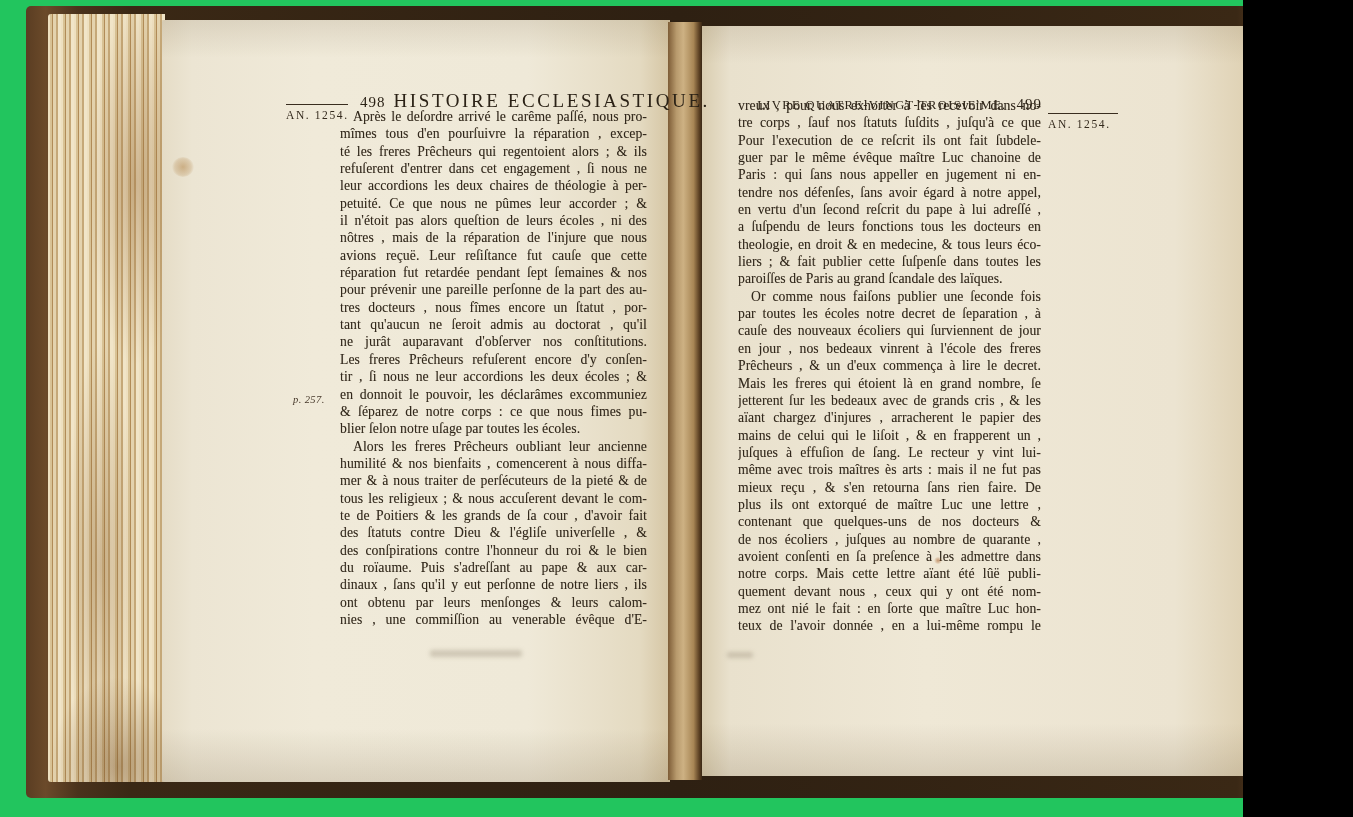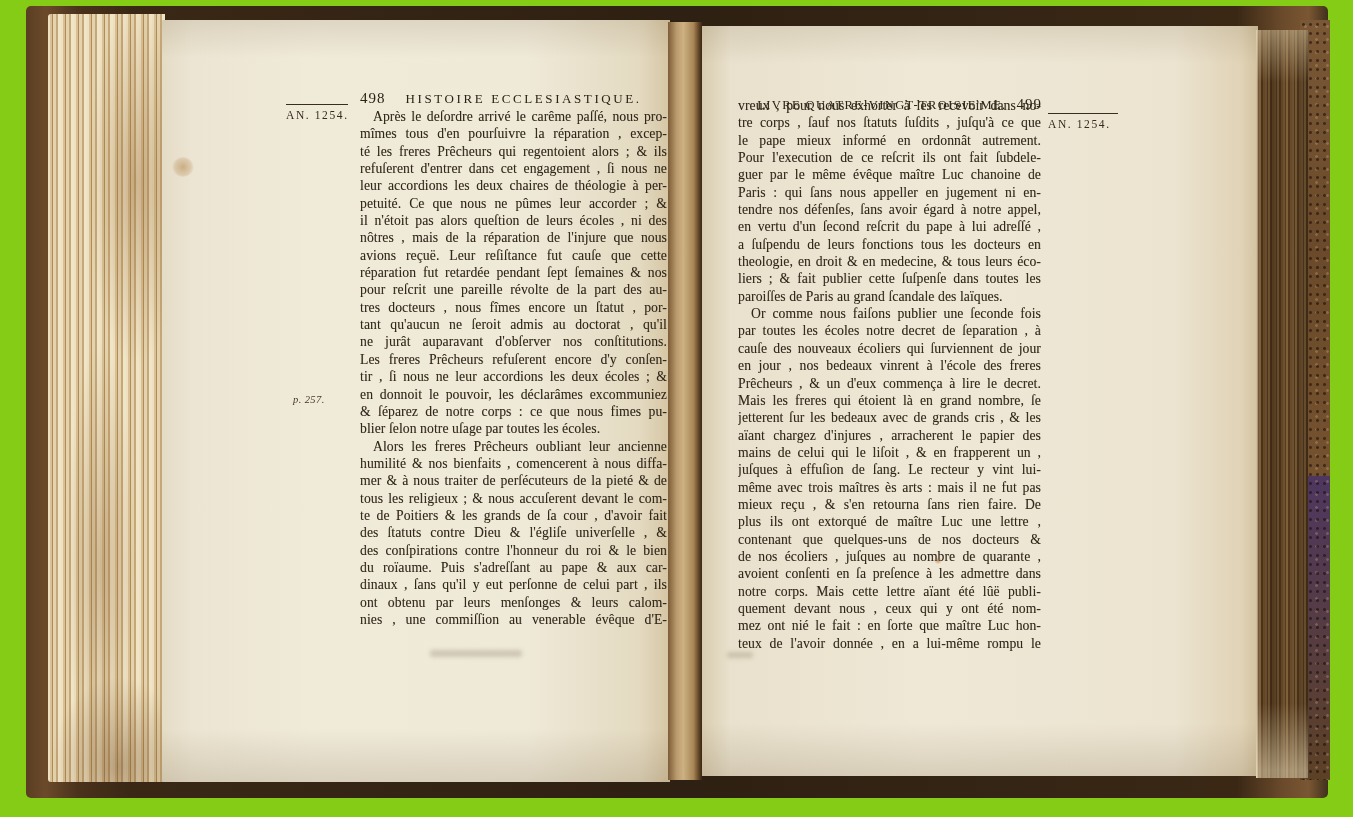--- a/index.html
+++ b/index.html
@@ -1,17 +1,17 @@
 <!DOCTYPE html>
 <html><head>
 <meta charset="utf-8">
 <style>
   html,body{margin:0;padding:0;background:#000;}
   .stage{
-    position:relative;width:1353px;height:817px;background:#84cc16;overflow:hidden;
+    position:relative;width:1243px;height:817px;background:#22c55e;overflow:hidden;
     font-family:"Liberation Serif","DejaVu Serif",serif;
   }
   
   .leather{
     position:absolute;left:26px;top:6px;width:1302px;height:792px;border-radius:5px;
     background:linear-gradient(90deg,#5a3d22 0,#6b4a2a 1.5%,#4a321c 4%,#3a2815 8%,#2e2012 50%,#3a2815 93%,#6a4a2b 96.5%,#7a5733 98.5%,#40301c 100%);
   }
   .leather-speckle{
     position:absolute;left:1300px;top:20px;width:30px;height:760px;
     background-color:#6e4d2d;
@@ -58,24 +58,24 @@
   }
   
   .ink{color:#2f261b;}
   .header-row{
     position:absolute;display:flex;align-items:baseline;white-space:nowrap;
     color:#2b2216;
   }
   .hdr-left{left:360px;top:90px;width:307px;}
   .hdr-right{left:738px;top:96px;width:304px;justify-content:flex-end;}
   .pageno{font-size:15px;letter-spacing:1px;}
-  .runtitle{font-size:13px;letter-spacing:2.6px;margin-left:20px;}
+  .runtitle{font-size:19px;letter-spacing:2.6px;margin-left:8px;}
   .hdr-right .runtitle{margin-left:0;margin-right:10px;letter-spacing:1.4px;font-size:12.5px;}
   .textcol{position:absolute;width:307px;color:#30271b;}
-  .col-left{left:360px;top:108px;}
+  .col-left{left:340px;top:108px;}
   .col-right{left:738px;top:97px;width:303px;}
   .line{
     height:17.35px;line-height:17.35px;font-size:13.6px;overflow:hidden;
     text-align:justify;text-align-last:justify;letter-spacing:.1px;
     text-shadow:.3px .3px 0 rgba(62,48,28,.30);
   }
   .line.indent{text-indent:13px;}
   .line.parend{text-align-last:left;}
   .margin-note{position:absolute;color:#342a1d;}
   .m-rule{height:0;border-top:1.8px solid #392d1f;margin-bottom:4px;}
@@ -124,54 +124,53 @@
       <div class="line indent">Après le deſordre arrivé le carême paſſé, nous pro-</div>
       <div class="line">mîmes tous d'en pourſuivre la réparation , excep-</div>
       <div class="line">té les freres Prêcheurs qui regentoient alors ; &amp; ils</div>
       <div class="line">refuſerent d'entrer dans cet engagement , ſi nous ne</div>
       <div class="line">leur accordions les deux chaires de théologie à per-</div>
       <div class="line">petuité.  Ce que nous ne pûmes leur accorder ; &amp;</div>
       <div class="line">il n'étoit pas alors queſtion de leurs écoles , ni des</div>
       <div class="line">nôtres , mais de la réparation de l'injure que nous</div>
       <div class="line">avions reçuë.  Leur reſiſtance fut cauſe que cette</div>
       <div class="line">réparation fut retardée pendant ſept ſemaines &amp; nos</div>
-      <div class="line">pour reſcrit une pareille révolte de la part des au-</div>
+      <div class="line">pour prévenir une pareille perſonne de la part des au-</div>
       <div class="line">tres docteurs , nous fîmes encore un ſtatut , por-</div>
       <div class="line">tant qu'aucun ne ſeroit admis au doctorat , qu'il</div>
       <div class="line">ne jurât auparavant d'obſerver nos conſtitutions.</div>
       <div class="line">Les freres Prêcheurs refuſerent encore d'y conſen-</div>
       <div class="line">tir , ſi nous ne leur accordions les deux écoles ; &amp;</div>
       <div class="line">en donnoit le pouvoir, les déclarâmes excommuniez</div>
       <div class="line">&amp; ſéparez de notre corps : ce que  nous fimes pu-</div>
       <div class="line parend">blier ſelon notre uſage par toutes les écoles.</div>
       <div class="line indent">Alors les freres Prêcheurs oubliant leur ancienne</div>
       <div class="line">humilité &amp; nos bienfaits , comencerent à nous diffa-</div>
       <div class="line">mer &amp; à nous traiter de perſécuteurs de la pieté &amp; de</div>
       <div class="line">tous les religieux ; &amp; nous accuſerent devant le com-</div>
       <div class="line">te de Poitiers &amp; les grands de ſa cour , d'avoir fait</div>
       <div class="line">des ſtatuts contre Dieu &amp; l'égliſe univerſelle , &amp;</div>
       <div class="line">des conſpirations contre l'honneur du roi &amp; le bien</div>
       <div class="line">du roïaume.  Puis s'adreſſant au pape &amp; aux car-</div>
-      <div class="line">dinaux , ſans qu'il y eut perſonne de celui part , ils</div>
+      <div class="line">dinaux , ſans qu'il y eut perſonne de notre liers , ils</div>
       <div class="line">ont obtenu par leurs menſonges &amp; leurs calom-</div>
       <div class="line">nies , une commiſſion au venerable évêque d'E-</div>
     </div>
 
   <div class="header-row hdr-right ink">
     <span class="runtitle">LIVRE QUATRE-VINGT-TROISIE'ME.</span>
     <span class="pageno">499</span>
   </div>
   <div class="margin-note mn-right">
     <div class="m-rule"></div>
     <div class="m-year">AN. 1254.</div>
   </div>
   <div class="textcol col-right">
       <div class="line">vreux , pour nous exhorter à les recevoir dans no-</div>
       <div class="line">tre corps , ſauf nos ſtatuts ſuſdits , juſqu'à ce que</div>
-      <div class="line">le pape mieux informé en ordonnât autrement.</div>
       <div class="line">Pour l'execution de ce reſcrit ils ont fait ſubdele-</div>
       <div class="line">guer par le même évêque maître Luc chanoine de</div>
       <div class="line">Paris : qui ſans nous appeller en jugement ni en-</div>
       <div class="line">tendre nos défenſes, ſans avoir égard à notre appel,</div>
       <div class="line">en vertu d'un ſecond reſcrit du pape à lui adreſſé ,</div>
       <div class="line">a ſuſpendu de leurs fonctions tous les docteurs en</div>
       <div class="line">theologie, en droit &amp; en medecine, &amp; tous leurs éco-</div>
       <div class="line">liers ; &amp; fait publier cette ſuſpenſe dans toutes les</div>
       <div class="line parend">paroiſſes de Paris au grand ſcandale des laïques.</div>
       <div class="line indent">Or comme nous faiſons publier une ſeconde fois</div>

